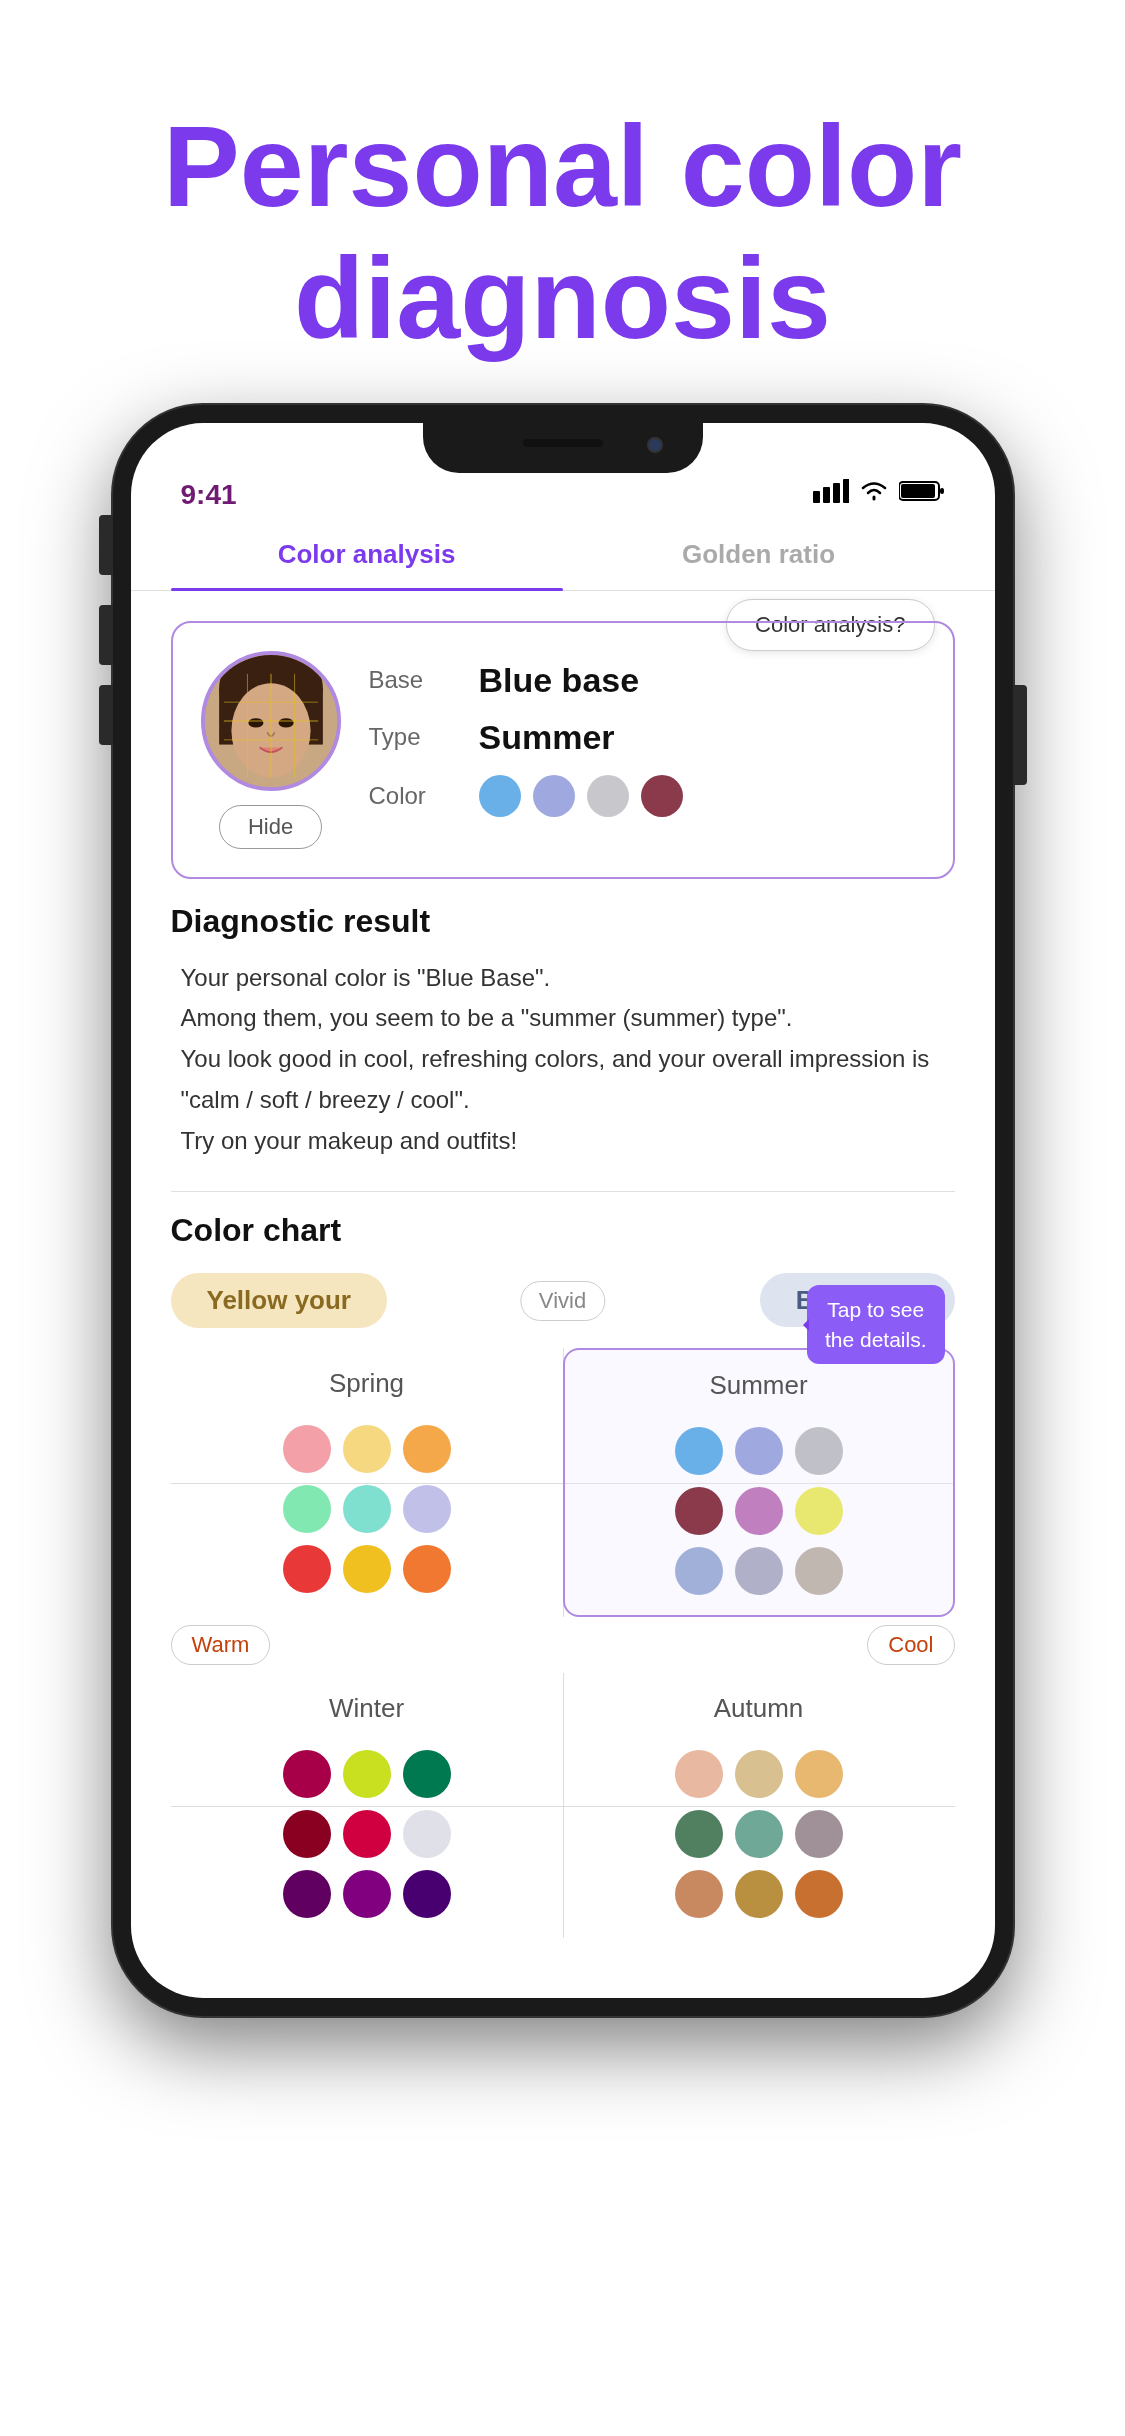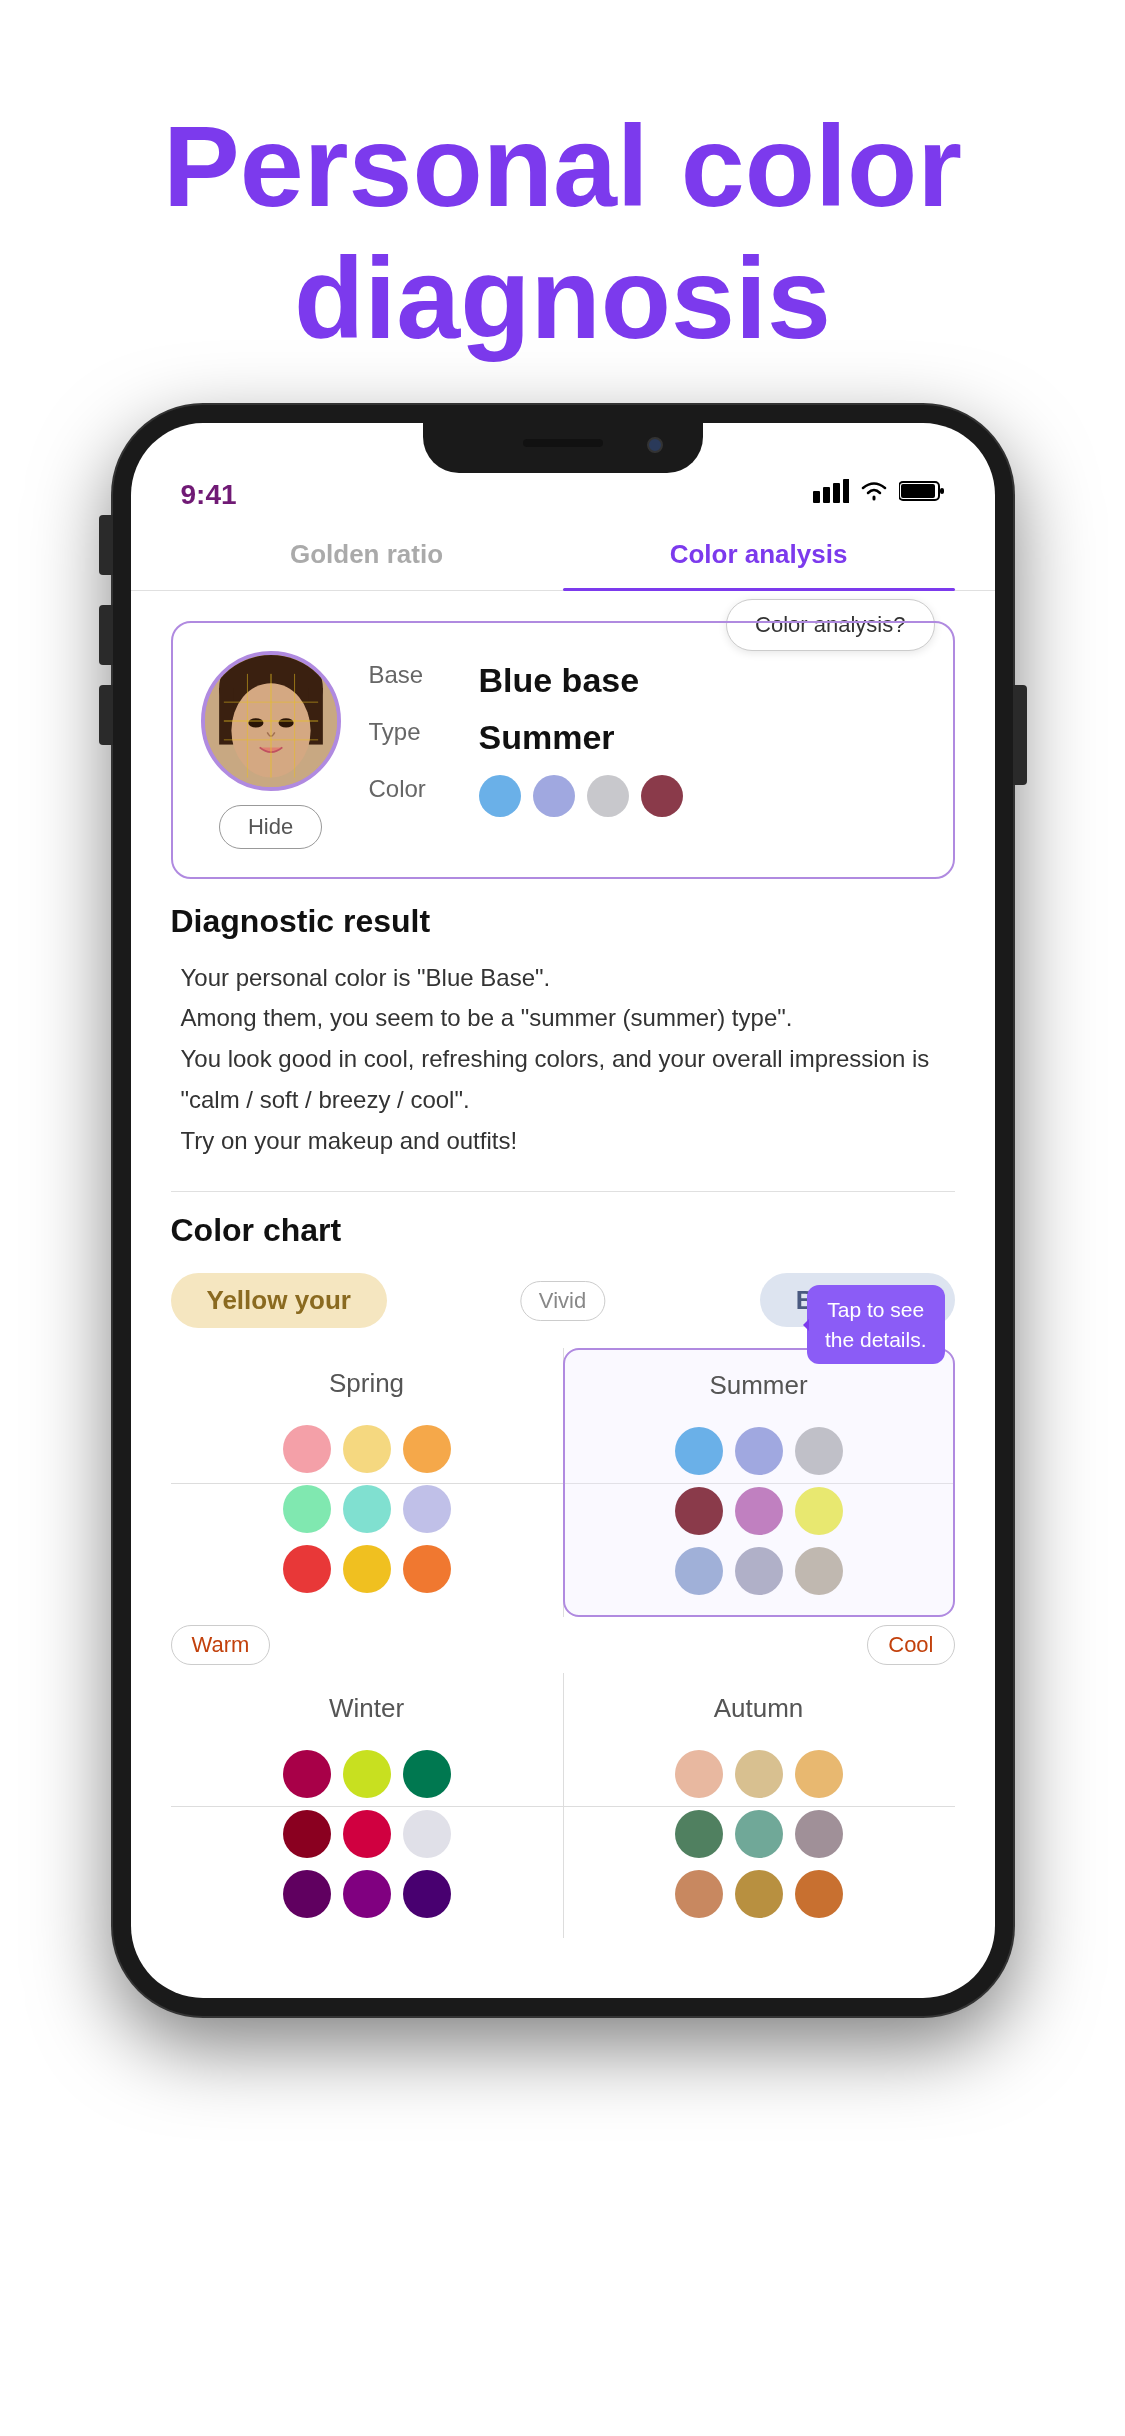--- a/index.html
+++ b/index.html
@@ -211,20 +211,21 @@
       cursor: pointer;
     }
 
     .profile-info {
       flex: 1;
       padding-top: 10px;
     }
 
     .info-row {
       display: flex;
+      align-items: center;
       margin-bottom: 18px;
       gap: 20px;
     }
 
     .info-label {
       font-size: 24px;
       color: #666;
       width: 90px;
       flex-shrink: 0;
     }
@@ -486,25 +487,25 @@
               <svg width="46" height="24" viewBox="0 0 46 24">
                 <rect x="0" y="3" width="40" height="18" rx="4" stroke="#000" stroke-width="2" fill="none"></rect>
                 <rect x="2" y="5" width="34" height="14" rx="2" fill="#000"></rect>
                 <rect x="41" y="9" width="4" height="6" rx="2" fill="#000"></rect>
               </svg>
             </span>
           </div>
         </div>
 
         <div class="tab-bar">
+          <div class="tab-item active">
+            <span>Color analysis</span>
+          </div>
           <div class="tab-item">
             <span>Golden ratio</span>
-          </div>
-          <div class="tab-item active">
-            <span>Color analysis</span>
           </div>
         </div>
 
         <div class="screen-content">
 
           <div style="position: relative;">
             <button class="color-analysis-btn">Color analysis?</button>
           </div>
 
           <div class="profile-card">

